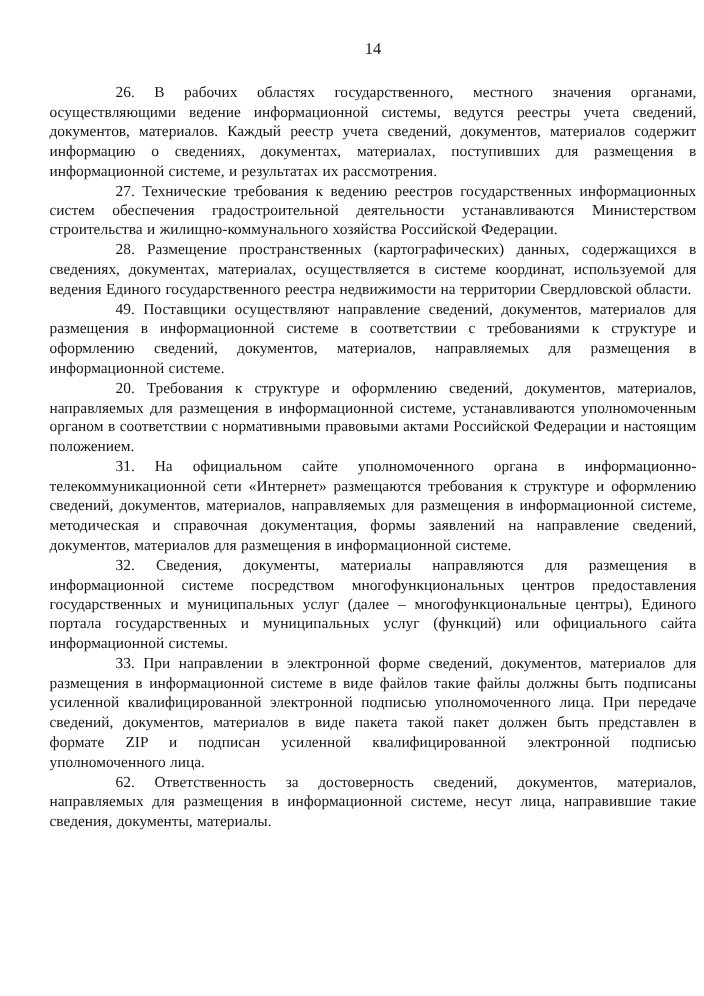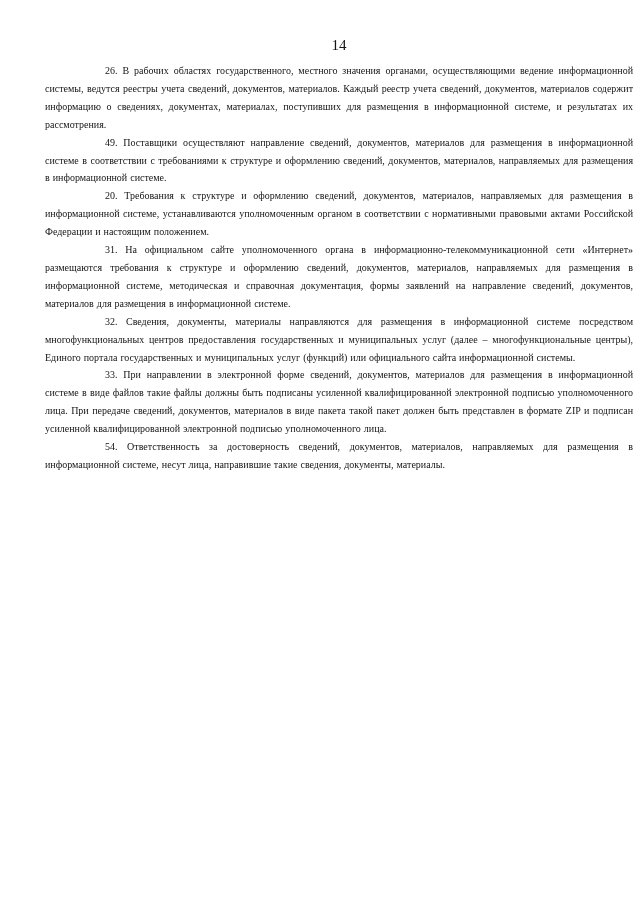--- a/index.html
+++ b/index.html
@@ -23,41 +23,43 @@
   .page-number {
     padding-top: 36px;
     margin-left: 45px;
     width: 588px;
     text-align: center;
     font-size: 15px;
     line-height: 18px;
   }
   .content {
     margin-left: 45px;
-    margin-top: 8px;
+    margin-top: 22px;
     width: 588px;
-    font-size: 10px;
+    font-size: 14px;
     line-height: 17.9px;
     text-align: justify;
   }
   .content p {
     margin: 0;
     padding: 0;
     text-indent: 60px;
     word-spacing: 0.5px;
   }
 </style>
 </head>
 <body>
 
 <div class="page">
   <div class="page-number">14</div>
 
   <div class="content">
     <p>26. В рабочих областях государственного, местного значения органами, осуществляющими ведение информационной системы, ведутся реестры учета сведений, документов, материалов. Каждый реестр учета сведений, документов, материалов содержит информацию о сведениях, документах, материалах, поступивших для размещения в информационной системе, и результатах их рассмотрения.</p>
+    <p>27. Технические требования к ведению реестров государственных информационных систем обеспечения градостроительной деятельности устанавливаются Министерством строительства и жилищно-коммунального хозяйства Российской Федерации.</p>
+    <p>28. Размещение пространственных (картографических) данных, содержащихся в сведениях, документах, материалах, осуществляется в системе координат, используемой для ведения Единого государственного реестра недвижимости на территории Свердловской области.</p>
     <p>49. Поставщики осуществляют направление сведений, документов, материалов для размещения в информационной системе в соответствии с требованиями к структуре и оформлению сведений, документов, материалов, направляемых для размещения в информационной системе.</p>
     <p>20. Требования к структуре и оформлению сведений, документов, материалов, направляемых для размещения в информационной системе, устанавливаются уполномоченным органом в соответствии с нормативными правовыми актами Российской Федерации и настоящим положением.</p>
     <p>31. На официальном сайте уполномоченного органа в информационно-телекоммуникационной сети «Интернет» размещаются требования к структуре и оформлению сведений, документов, материалов, направляемых для размещения в информационной системе, методическая и справочная документация, формы заявлений на направление сведений, документов, материалов для размещения в информационной системе.</p>
     <p>32. Сведения, документы, материалы направляются для размещения в информационной системе посредством многофункциональных центров предоставления государственных и муниципальных услуг (далее – многофункциональные центры), Единого портала государственных и муниципальных услуг (функций) или официального сайта информационной системы.</p>
     <p>33. При направлении в электронной форме сведений, документов, материалов для размещения в информационной системе в виде файлов такие файлы должны быть подписаны усиленной квалифицированной электронной подписью уполномоченного лица. При передаче сведений, документов, материалов в виде пакета такой пакет должен быть представлен в формате ZIP и подписан усиленной квалифицированной электронной подписью уполномоченного лица.</p>
-    <p>54. Ответственность за достоверность сведений, документов, материалов, направляемых для размещения в информационной системе, несут лица, направившие такие сведения, документы, материалы.</p>
+    <p>62. Ответственность за достоверность сведений, документов, материалов, направляемых для размещения в информационной системе, несут лица, направившие такие сведения, документы, материалы.</p>
   </div>
 </div>
 
 </body></html>

